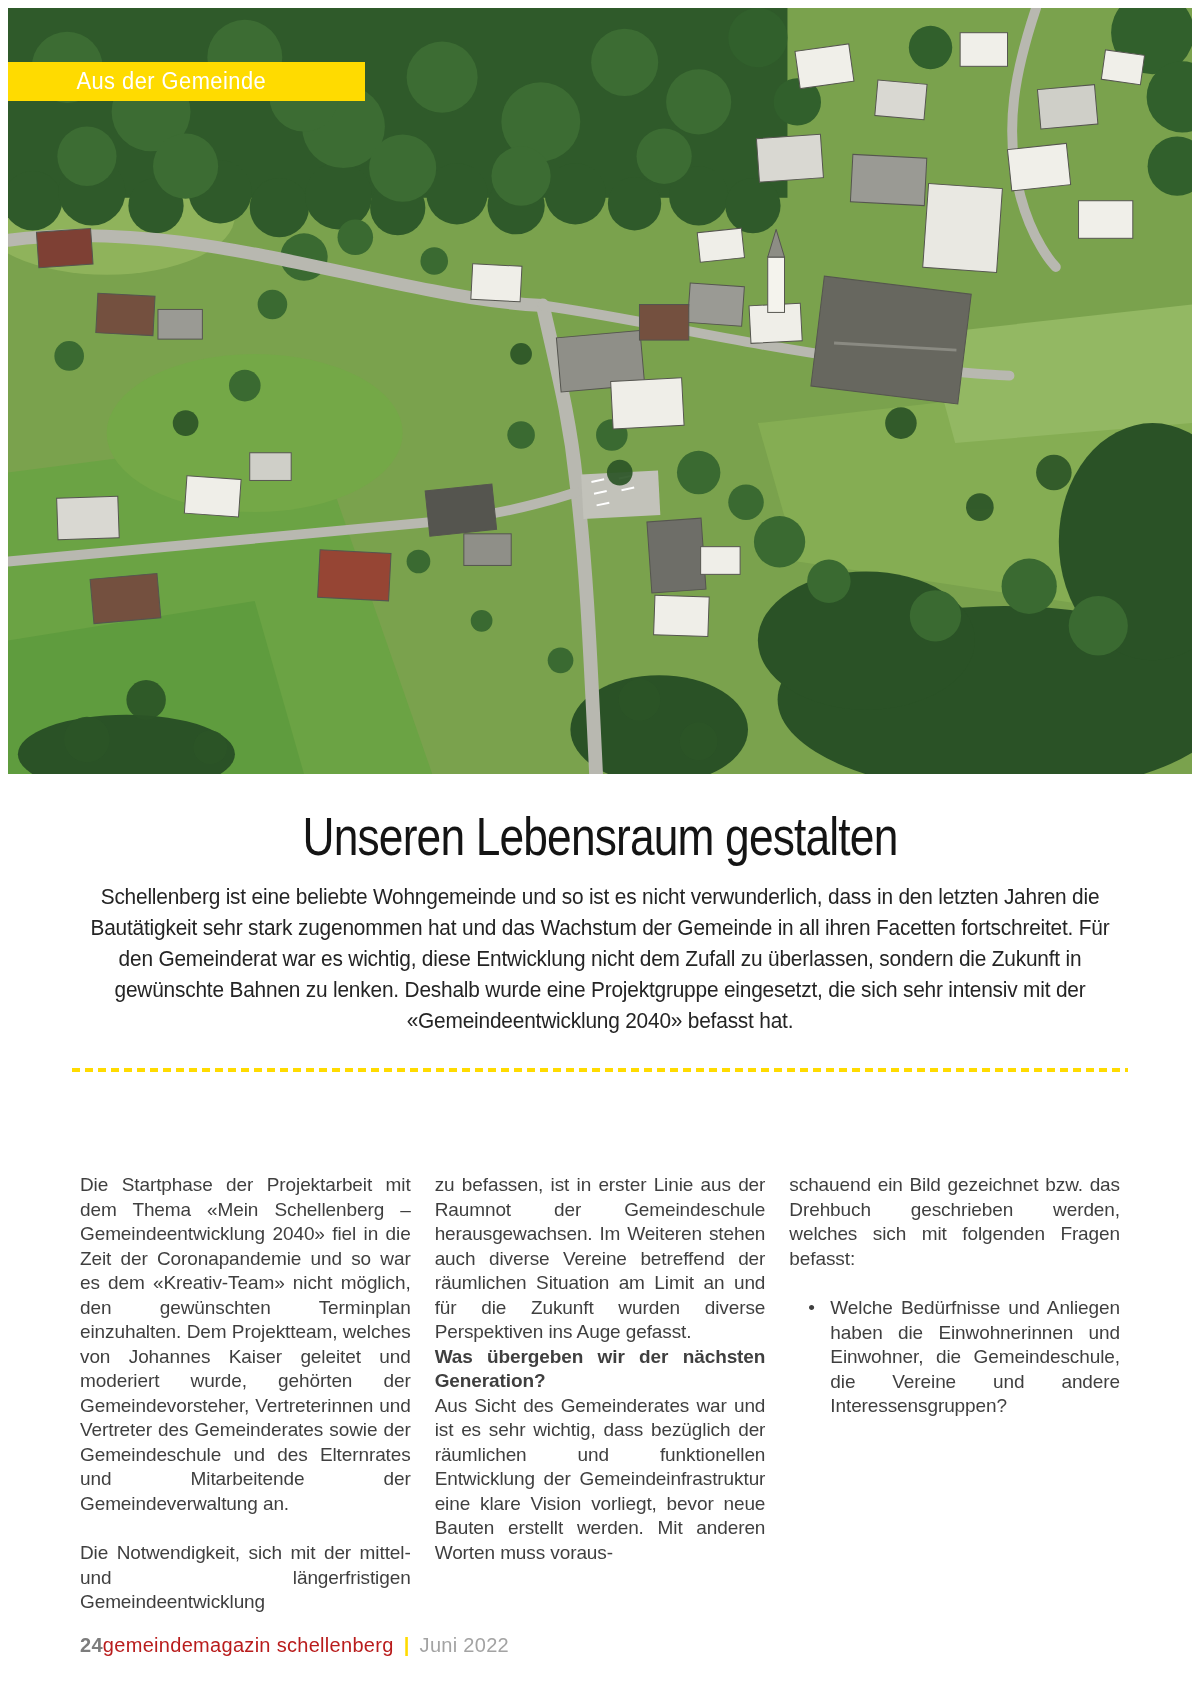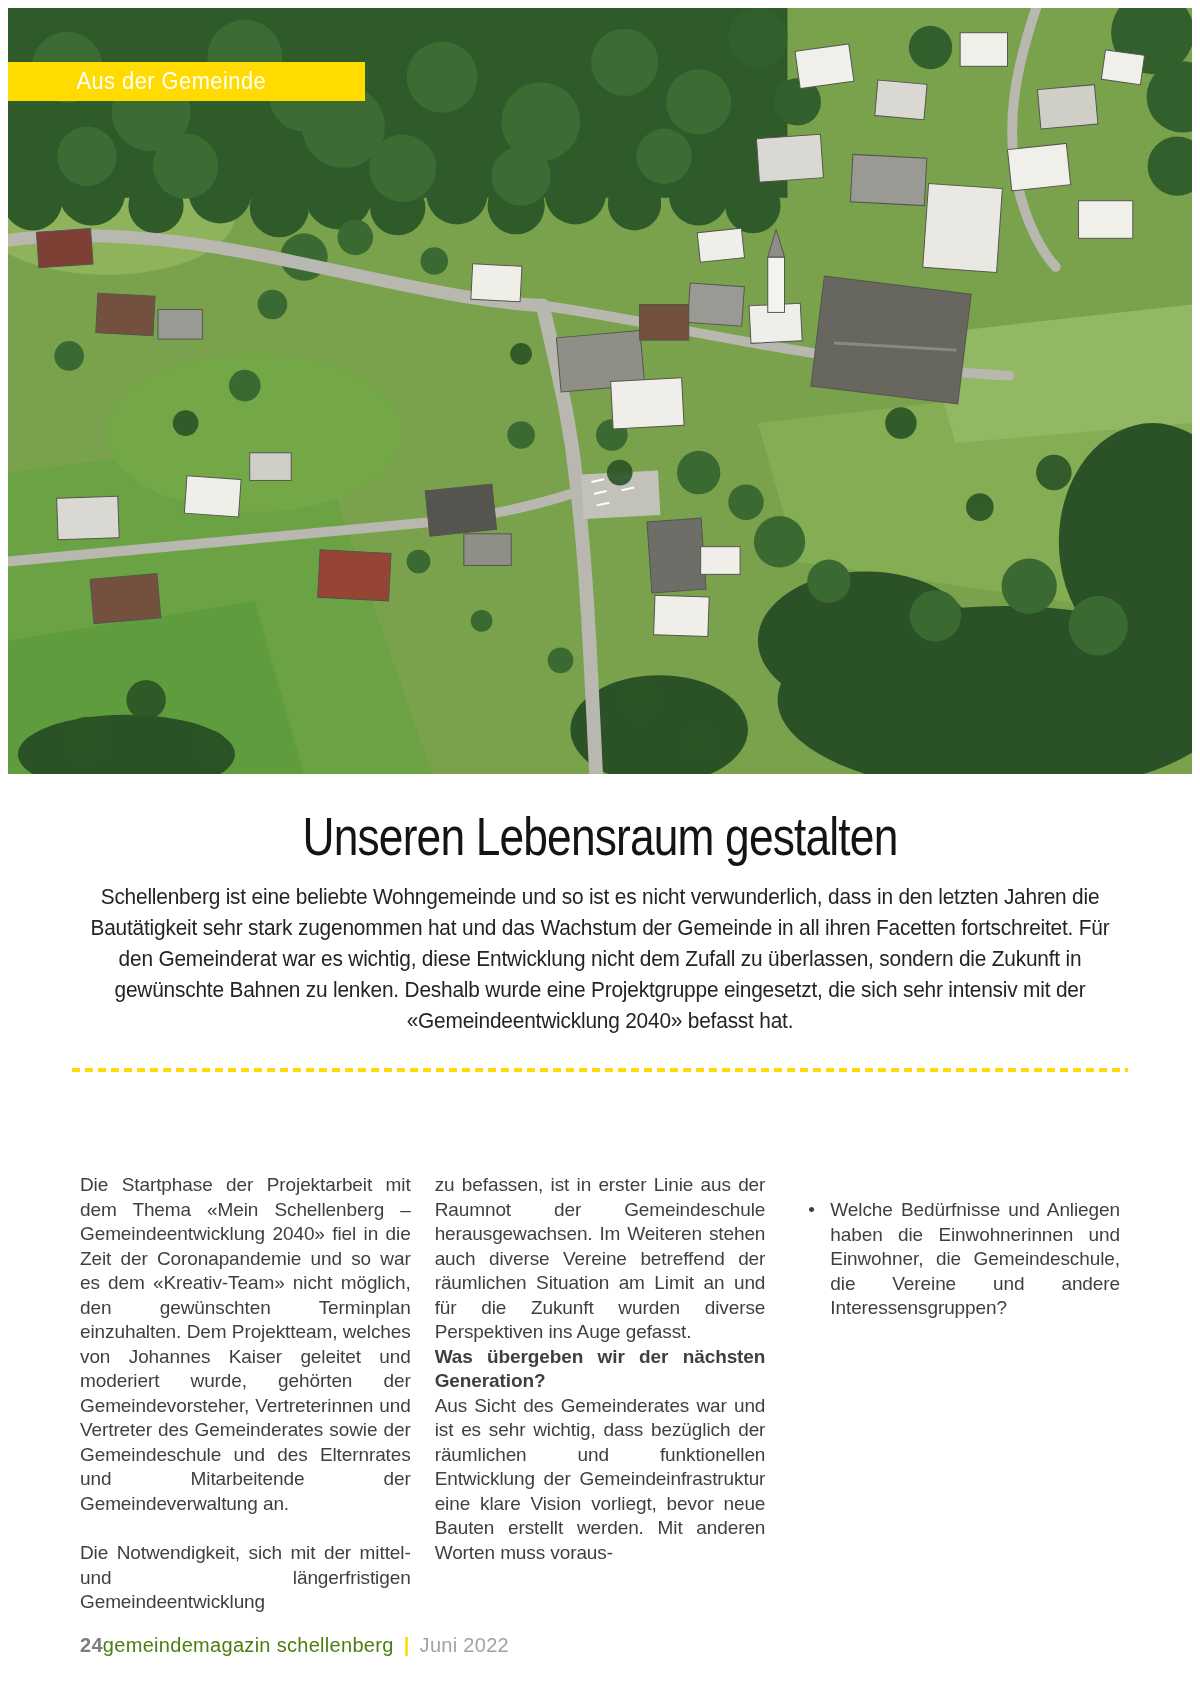--- a/index.html
+++ b/index.html
@@ -42,21 +42,21 @@
   .col-heading + p{margin-top:0;}
   ul.bullets{list-style:none;margin:25px 0 0 0;padding:0;}
   ul.bullets li{position:relative;padding-left:41px;font-size:19px;line-height:24.5px;
                 color:#3f3f3f;text-align:justify;letter-spacing:-0.1px;}
   ul.bullets li::before{content:"\2022";position:absolute;left:19px;top:0;color:#3f3f3f;}
 
   
   .footer{position:absolute;left:80px;top:1634px;display:flex;align-items:baseline;
           font-size:20px;letter-spacing:0.3px;}
   .footer .pageno{font-weight:bold;color:#7d7d7d;}
-  .footer .mag{color:#4d7c0f;margin-right:10px;}
+  .footer .mag{color:#b91c1c;margin-right:10px;}
   .footer .sep{color:var(--accent,#FFDB00);font-weight:bold;margin-right:10px;}
   .footer .issue{color:#a3a3a3;}
 </style>
 </head>
 <body>
 
 <div class="page">
 
   <div class="photo-wrap">
     <svg viewBox="0 0 1200 775" preserveAspectRatio="none">
@@ -226,20 +226,21 @@
     <div class="col">
       <p>Die Startphase der Projektarbeit mit dem Thema «Mein Schellenberg – Gemeindeentwicklung 2040» fiel in die Zeit der Coronapandemie und so war es dem «Kreativ-Team» nicht möglich, den gewünschten Terminplan einzuhalten. Dem Projektteam, welches von Johannes Kaiser geleitet und moderiert wurde, gehörten der Gemeindevorsteher, Vertreterinnen und Vertreter des Gemeinderates sowie der Gemeindeschule und des Elternrates und Mitarbeitende der Gemeindeverwaltung an.</p>
       <p class="para-gap">Die Notwendigkeit, sich mit der mittel- und längerfristigen Gemeindeentwicklung</p>
     </div>
     <div class="col">
       <p>zu befassen, ist in erster Linie aus der Raumnot der Gemeindeschule herausgewachsen. Im Weiteren stehen auch diverse Vereine betreffend der räumlichen Situation am Limit an und für die Zukunft wurden diverse Perspektiven ins Auge gefasst.</p>
       <p class="col-heading">Was übergeben wir der nächsten Generation?</p>
       <p>Aus Sicht des Gemeinderates war und ist es sehr wichtig, dass bezüglich der räumlichen und funktionellen Entwicklung der Gemeindeinfrastruktur eine klare Vision vorliegt, bevor neue Bauten erstellt werden. Mit anderen Worten muss voraus-</p>
     </div>
     <div class="col">
+      <p>schauend ein Bild gezeichnet bzw. das Drehbuch geschrieben werden, welches sich mit folgenden Fragen befasst:</p>
       <ul class="bullets">
         <li>Welche Bedürfnisse und Anliegen haben die Einwohnerinnen und Einwohner, die Gemeindeschule, die Vereine und andere Interessensgruppen?</li>
       </ul>
     </div>
   </div>
 
   <div class="footer">
     <span class="pageno">24</span>
     <span class="mag">gemeindemagazin schellenberg</span>
     <span class="sep">|</span>

